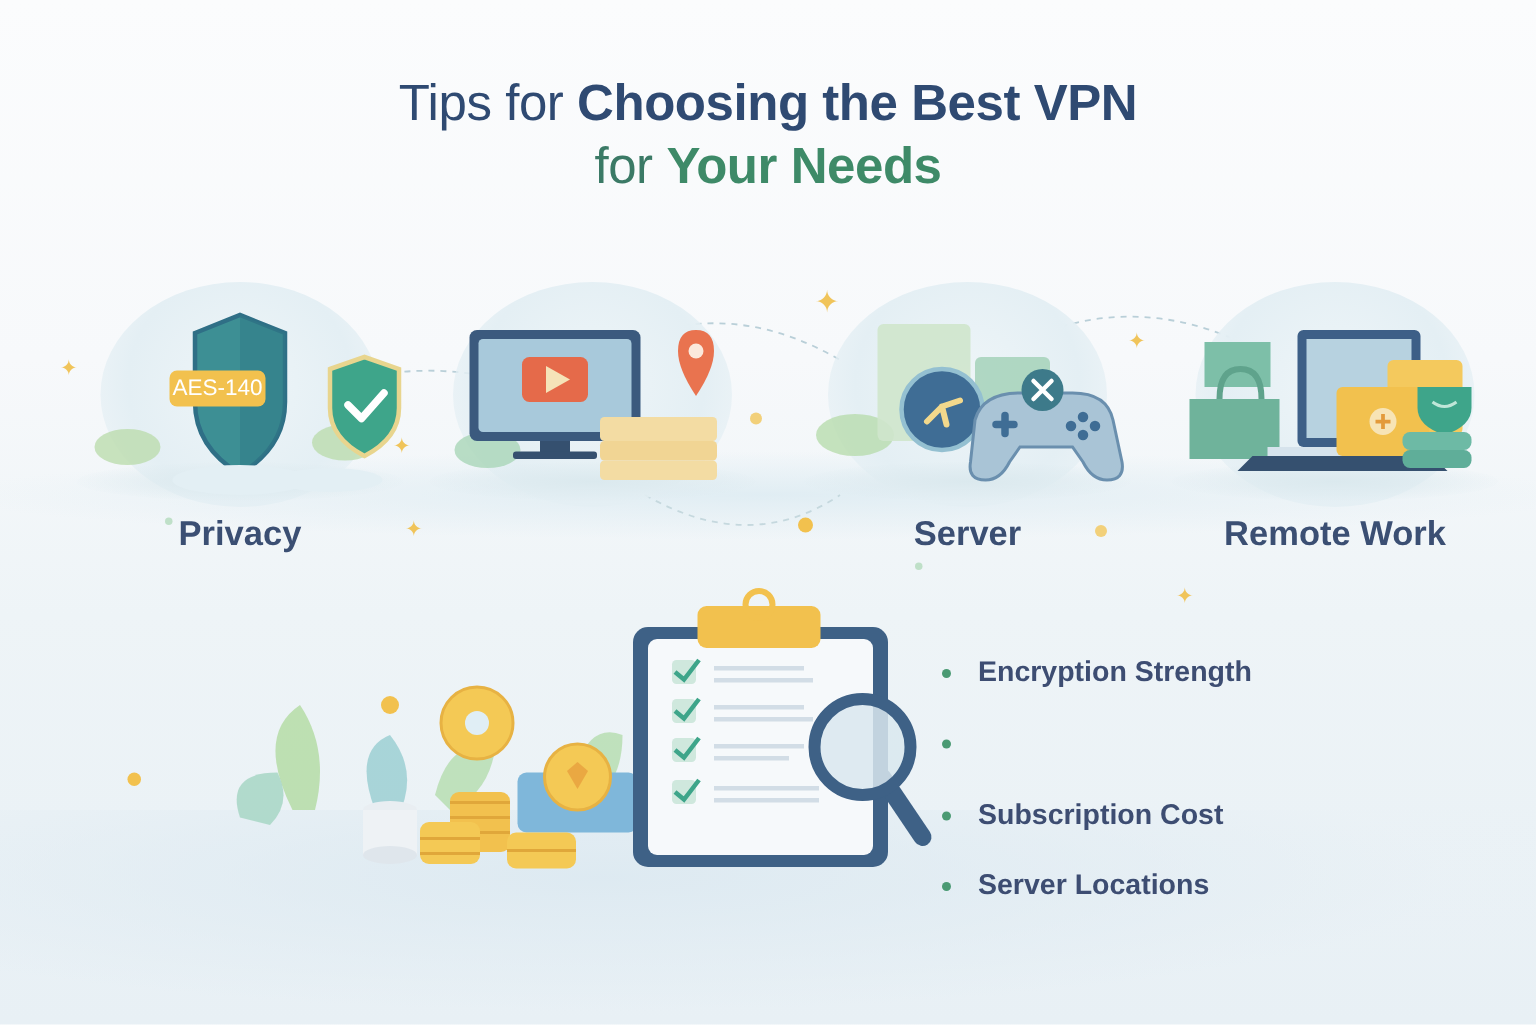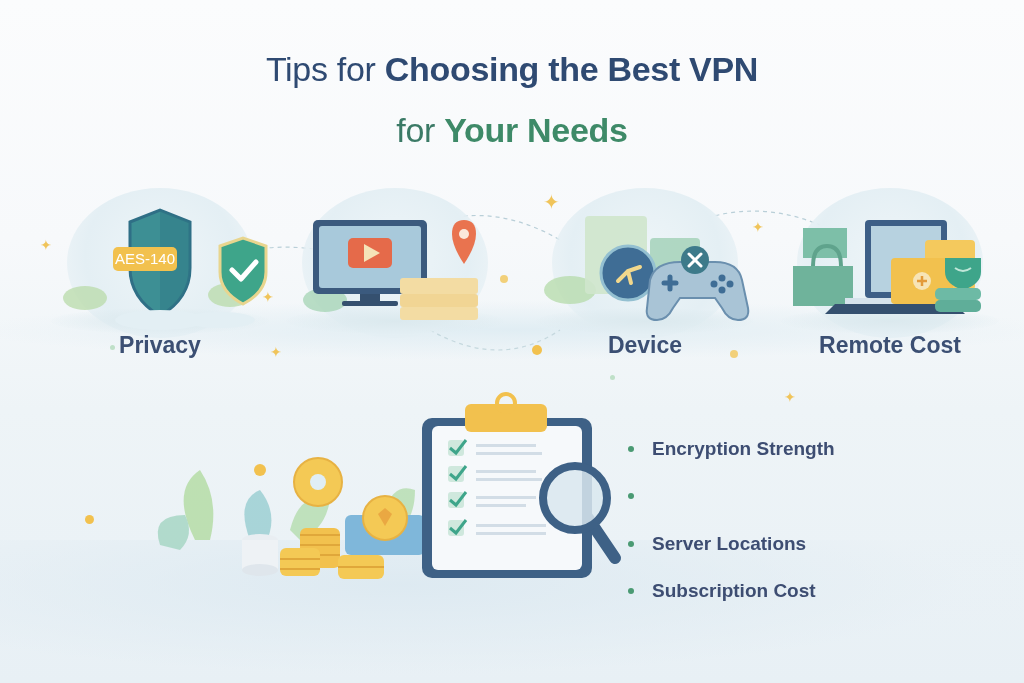--- a/index.html
+++ b/index.html
@@ -21,39 +21,39 @@
     background: radial-gradient(ellipse at 40% 30%, rgba(220,233,241,0.9) 0%, rgba(232,240,245,0.2) 60%, rgba(232,240,245,0) 80%);
   }
 
   
   .title {
     position: absolute; left: 0; right: 0; top: 48px; text-align: center;
     font-weight: bold; font-size: 34px; letter-spacing: -0.3px; line-height: 42px;
   }
   .title .l1 { color: #2f4a72; }
   .title .l1 .thin { font-weight: normal; }
-  .title .l2 { color: #3e8a68; margin-top: 19px; }
+  .title .l2 { color: #3e8a68; margin-top: 0; }
   .title .l2 .thin { font-weight: normal; color: #3b7a66; }
 
   
   .cat {
     position: absolute; top: 180px; width: 230px; height: 200px;
   }
   .cat .bubble {
     position: absolute; left: 22px; top: 8px; width: 186px; height: 150px;
     border-radius: 50%;
     background: radial-gradient(circle at 50% 45%, #eef5f8 0%, #e4eff4 60%, rgba(228,239,244,0.2) 100%);
   }
   .cat .ground {
     position: absolute; left: 6px; right: 6px; top: 128px; height: 26px;
     border-radius: 50%;
     background: radial-gradient(ellipse, #dbe9ee 0%, rgba(219,233,238,0) 75%);
   }
   .cat .label {
-    position: absolute; left: 0; right: 0; top: 152px; text-align: center;
+    position: absolute; left: 0; right: 0; top: 162px; text-align: center;
     font-size: 23px; font-weight: bold; color: #3b4f73;
   }
   .cat svg { position: absolute; left: 0; top: 0; }
 
   
   .checklist {
     position: absolute; left: 628px; top: 425px; list-style: none;
   }
   .checklist li {
     display: flex; align-items: center; height: 47.5px;
@@ -139,21 +139,21 @@
       <path d="M88 101 L 98 91 L 110 87 M 98 91 L 101 103" stroke="#f2d88c" stroke-width="4" fill="none" stroke-linecap="round"></path>
       <path d="M120 100 Q 125 82 150 82 L 185 82 Q 208 82 212 100 L 218 128 Q 220 140 208 140 Q 198 140 192 128 L 185 118 L 150 118 L 143 128 Q 137 140 127 140 Q 115 140 117 128 Z" fill="#a9c4d6" stroke="#6a8fae" stroke-width="2"></path>
       <circle cx="165" cy="80" r="14" fill="#3d7a8a"></circle>
       <path d="M159 74 L 171 86 M 171 74 L 159 86" stroke="#fff" stroke-width="3" stroke-linecap="round"></path>
       <path d="M134 103 L 146 103 M 140 97 L 140 109" stroke="#3f6d95" stroke-width="5" stroke-linecap="round"></path>
       <circle cx="192" cy="98" r="3.5" fill="#3f6d95"></circle>
       <circle cx="200" cy="104" r="3.5" fill="#3f6d95"></circle>
       <circle cx="192" cy="110" r="3.5" fill="#3f6d95"></circle>
       <circle cx="184" cy="104" r="3.5" fill="#3f6d95"></circle>
     </svg>
-    <div class="label">Device</div>
+    <div class="label">Server</div>
   </div>
 
   <div class="cat" style="left:775px">
     <div class="bubble"></div>
     <div class="ground"></div>
     <svg width="230" height="160">
       <rect x="28" y="48" width="44" height="30" fill="#7dbfa8"></rect>
       <rect x="18" y="86" width="60" height="40" fill="#6fb39b"></rect>
       <path d="M38 86 Q 38 66 52 66 Q 66 66 66 86" stroke="#5fa38c" stroke-width="4" fill="none"></path>
       <rect x="90" y="40" width="82" height="78" rx="4" fill="#3d5f87"></rect>
@@ -162,21 +162,21 @@
       <rect x="70" y="118" width="100" height="6" fill="#d6e3ec"></rect>
       <rect x="150" y="60" width="50" height="50" rx="4" fill="#f4c95d"></rect>
       <rect x="116" y="78" width="62" height="46" rx="4" fill="#f2c14e"></rect>
       <circle cx="147" cy="101" r="9" fill="#f7e4b6"></circle>
       <path d="M147 96 L 147 106 M 142 101 L 152 101" stroke="#e39a3a" stroke-width="2.5"></path>
       <path d="M170 78 L 206 78 L 206 92 Q 206 104 188 110 Q 170 104 170 92 Z" fill="#3ea58a"></path>
       <path d="M180 88 Q 188 94 196 88" stroke="#bfe6d8" stroke-width="2" fill="none"></path>
       <rect x="160" y="108" width="46" height="12" rx="5" fill="#6dbaa5"></rect>
       <rect x="160" y="120" width="46" height="12" rx="5" fill="#5fae99"></rect>
     </svg>
-    <div class="label">Remote Cost</div>
+    <div class="label">Remote Work</div>
   </div>
 
   <svg class="illus" style="left:140px;top:430px" width="290" height="160">
     <path d="M55 110 Q 30 60 60 40 Q 80 70 70 110 Z" fill="#b5dca6" opacity="0.85"></path>
     <path d="M20 115 Q 10 85 45 85 Q 55 105 40 120 Z" fill="#a7d6c4" opacity="0.85"></path>
     <path d="M110 110 Q 95 70 120 60 Q 140 85 125 115 Z" fill="#8cc8cc" opacity="0.7"></path>
     <path d="M150 100 Q 160 60 190 70 Q 185 100 160 110 Z" fill="#b4dcae" opacity="0.8"></path>
     <path d="M240 95 Q 250 50 275 60 Q 275 95 250 105 Z" fill="#b4dcae" opacity="0.8"></path>
     <circle cx="120" cy="40" r="6" fill="#f2c14e"></circle>
     <circle cx="178" cy="52" r="24" fill="#f4c955" stroke="#e7b243" stroke-width="2"></circle>
@@ -228,25 +228,25 @@
   <ul class="checklist">
     <li>
         <span class="dot"></span>
         <span>Encryption Strength</span>
       </li>
     <li>
         <span class="dot"></span>
       </li>
     <li>
         <span class="dot"></span>
+        <span>Subscription Cost</span>
+      </li>
+    <li>
+        <span class="dot"></span>
         <span>Server Locations</span>
-      </li>
-    <li>
-        <span class="dot"></span>
-        <span>Subscription Cost</span>
       </li>
   </ul>
 
   <span class="sparkle" style="left:40px;top:238px">✦</span>
   <span class="sparkle" style="left:262px;top:290px">✦</span>
   <span class="sparkle" style="left:543px;top:192px;font-size:20px">✦</span>
   <span class="sparkle" style="left:752px;top:220px">✦</span>
   <span class="sparkle" style="left:270px;top:345px">✦</span>
   <span class="sparkle" style="left:784px;top:390px">✦</span>
   <span class="speck" style="left:532px;top:345px;width:10px;height:10px;background:#f2c14e"></span>

